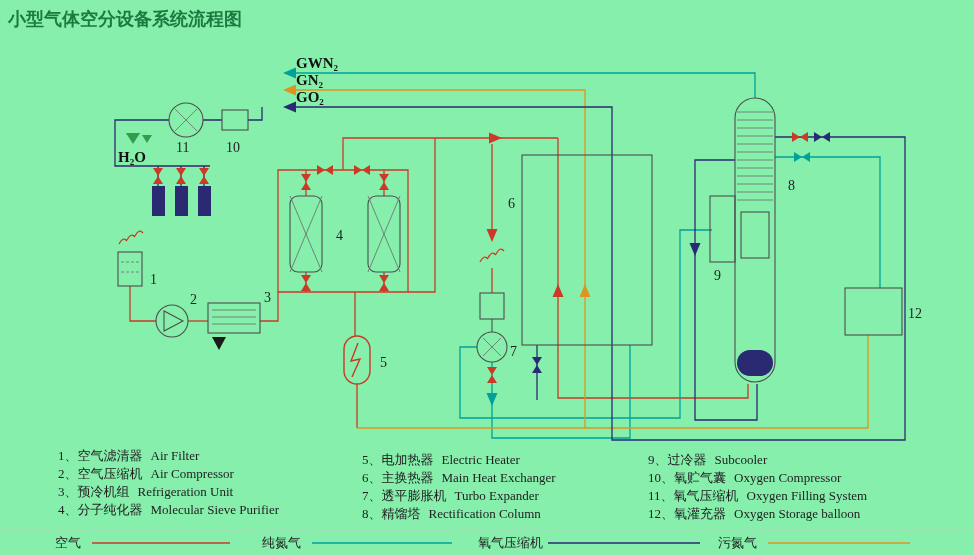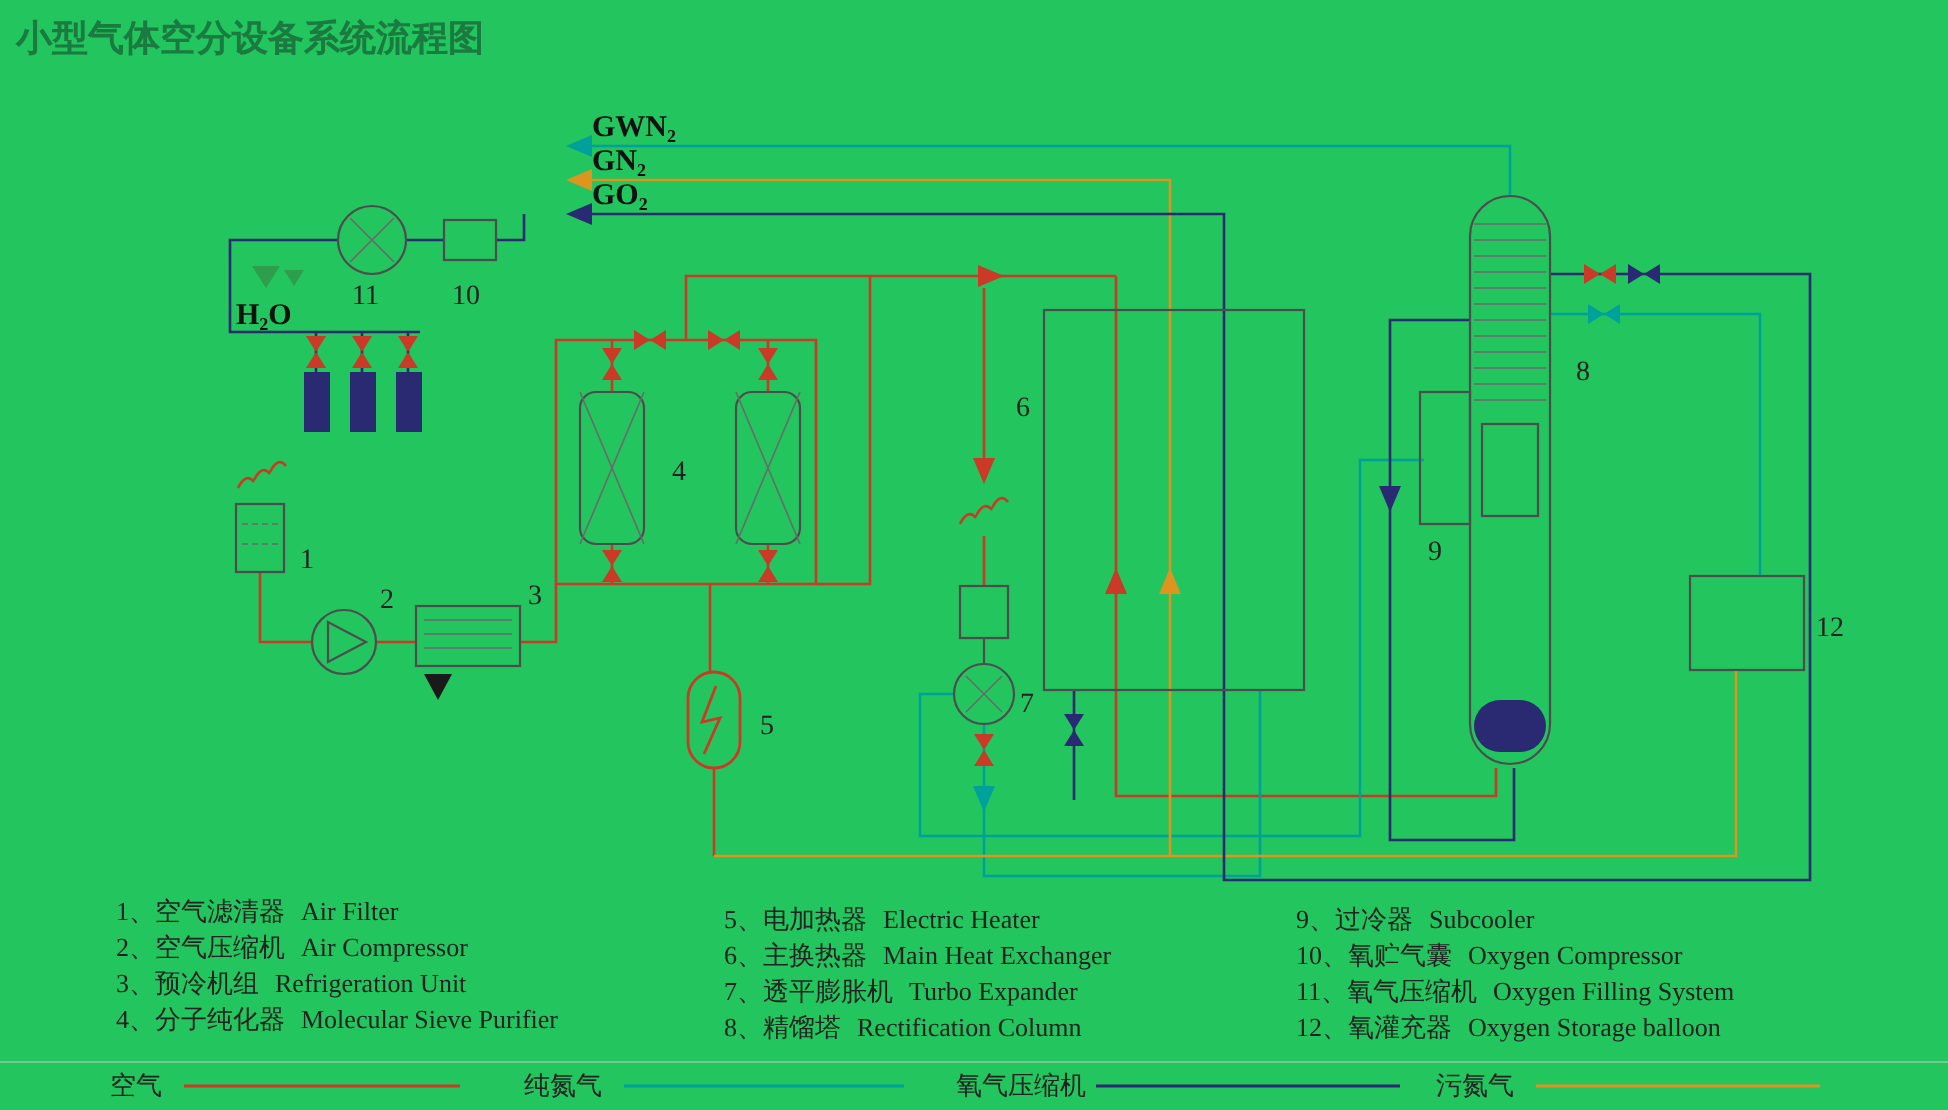--- a/index.html
+++ b/index.html
@@ -1,16 +1,16 @@
 <!DOCTYPE html>
 <html><head>
 <meta charset="utf-8">
 <style>
   html,body{margin:0;padding:0;background:#ffffff;}
-  .stage{width:974px;height:555px;position:relative;background:#22c55e;overflow:hidden;}
+  .stage{width:974px;height:555px;position:relative;background:#86efac;overflow:hidden;}
   svg{display:block;}
   text{font-family:"Liberation Serif", serif;fill:#222;}
   .title-text{font-family:"Liberation Sans", sans-serif;font-size:18px;font-weight:bold;fill:#1b7a3f;}
   .num{font-size:14px;fill:#222;}
   .stream{font-size:15px;font-weight:bold;fill:#111;}
   .legend-t{font-size:13px;fill:#222;}
   .bl{font-size:13px;fill:#222;}
   .comp{stroke:#4d4d4d;stroke-width:1.1;fill:none;}
   .comp-thin{stroke:#6a6a6a;stroke-width:0.8;fill:none;}
   .l-air{stroke:#cb3927;stroke-width:1.3;fill:none;}

